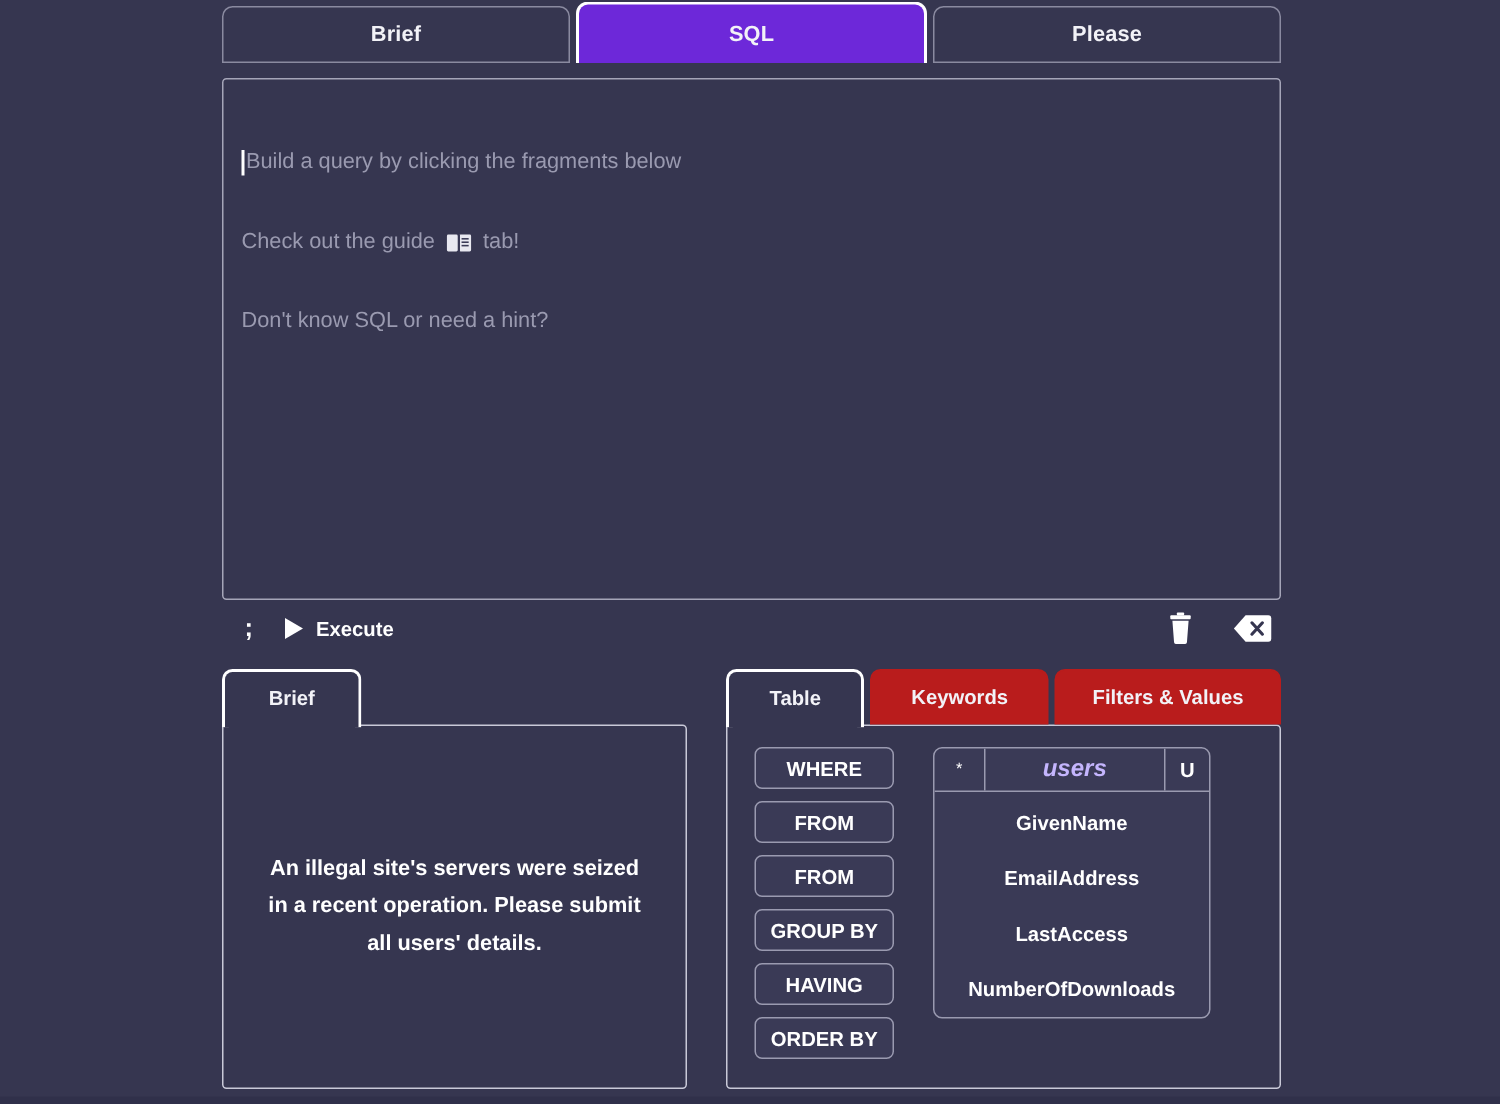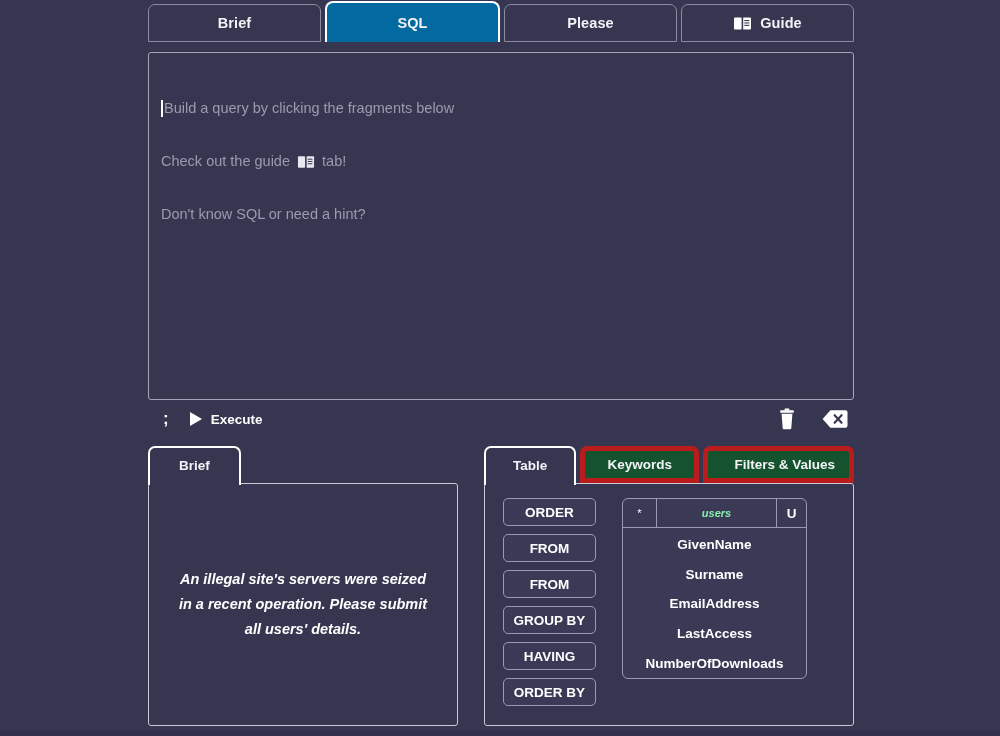--- a/index.html
+++ b/index.html
@@ -55,21 +55,21 @@
     cursor: pointer;
   }
 
   .tab.active {
     border: 2px solid #ffffff;
     border-bottom: none;
     border-radius: 8px 8px 0 0;
     height: 41px;
     margin-top: -3px;
     z-index: 5;
-    background: #0369a1;
+    background: #6d28d9;
     align-items: center;
   }
 
   .tab-icon {
     display: inline-flex;
     align-items: center;
     justify-content: center;
     width: 19px;
     height: 19px;
   }
@@ -204,23 +204,23 @@
 
   .panel-tabrow {
     position: relative;
     height: 37px;
     display: flex;
     gap: 4px;
     z-index: 4;
   }
 
   .panel-tab {
-    border: 5px solid #b91c1c;
+    border: 1px solid #b91c1c;
     border-radius: 7px 7px 0 0;
-    background: #14532d;
+    background: #b91c1c;
     display: flex;
     align-items: center;
     justify-content: center;
     font-size: 13.5px;
     font-weight: bold;
     color: #f2f2f7;
     cursor: pointer;
     padding: 0 14px;
   }
 
@@ -230,36 +230,35 @@
     background: #363650;
     position: relative;
     z-index: 6;
     margin-bottom: -2px;
     padding-bottom: 2px;
   }
 
   .brief-tab { width: 93px; }
   .frag-tab-table { width: 93px; }
   .frag-tab-keywords { width: 120px; }
-  .frag-tab-filters { width: 152px; justify-content: flex-end; }
+  .frag-tab-filters { width: 152px; }
 
   .panel-body {
     position: relative;
     border: 1.5px solid #c9c9d8;
     border-radius: 0 3px 3px 3px;
     background: #363650;
     height: 243px;
   }
 
   .brief-body {
     display: flex;
     align-items: center;
     justify-content: flex-start;
     padding: 12px 28px;
-    font-style: italic;
   }
 
   .brief-text {
     font-size: 14.5px;
     font-weight: bold;
     line-height: 25px;
     text-align: center;
     color: #ffffff;
   }
 
@@ -317,24 +316,24 @@
     font-size: 11px;
     color: #ffffff;
     cursor: pointer;
   }
 
   .th-name {
     flex: 1;
     display: flex;
     align-items: center;
     justify-content: center;
-    font-size: 11px;
+    font-size: 16px;
     font-weight: bold;
     font-style: italic;
-    color: #86efac;
+    color: #c4b5fd;
     cursor: pointer;
   }
 
   .th-u {
     width: 30px;
     border-left: 1px solid #9a9ab0;
     display: flex;
     align-items: center;
     justify-content: center;
     font-size: 13.5px;
@@ -373,33 +372,20 @@
   </div>
 
   <div class="tab active">
     <span>SQL</span>
   </div>
 
   <div class="tab">
     <span>Please</span>
   </div>
 
-  <div class="tab">
-    <span class="tab-icon">
-      <svg width="19" height="19" viewBox="0 0 19 19">
-        <rect x="1" y="3.5" width="7.6" height="12" rx="1" fill="#ffffff"></rect>
-        <rect x="9.6" y="3.5" width="8.4" height="12" rx="1" fill="#ffffff"></rect>
-        <rect x="9" y="3.5" width="1.2" height="12" fill="#3a3a56"></rect>
-        <rect x="11.3" y="6" width="5" height="1.1" fill="#3a3a56"></rect>
-        <rect x="11.3" y="8.4" width="5" height="1.1" fill="#3a3a56"></rect>
-        <rect x="11.3" y="10.8" width="5" height="1.1" fill="#3a3a56"></rect>
-      </svg>
-    </span>
-    <span>Guide</span>
-  </div>
 
 </div>
 
 <div class="editor-panel">
   <div class="editor-line">
     <span class="caret"></span><span>Build a query by clicking the fragments below</span>
   </div>
   <div class="editor-line">
     <span>Check out the guide </span>
     <span class="inline-book">
@@ -465,37 +451,36 @@
       <span>Keywords</span>
     </div>
     <div class="panel-tab frag-tab-filters">
       <span>Filters &amp; Values</span>
     </div>
   </div>
 
   <div class="panel-body frag-body">
 
     <div class="keyword-col">
-      <div class="keyword-btn">ORDER</div>
+      <div class="keyword-btn">WHERE</div>
       <div class="keyword-btn">FROM</div>
       <div class="keyword-btn">FROM</div>
       <div class="keyword-btn">GROUP BY</div>
       <div class="keyword-btn">HAVING</div>
       <div class="keyword-btn">ORDER BY</div>
     </div>
 
     <div class="table-card">
       <div class="table-card-head">
         <div class="th-star">*</div>
         <div class="th-name">users</div>
         <div class="th-u">U</div>
       </div>
       <div class="table-card-cols">
         <div class="col-item">GivenName</div>
-        <div class="col-item">Surname</div>
         <div class="col-item">EmailAddress</div>
         <div class="col-item">LastAccess</div>
         <div class="col-item">NumberOfDownloads</div>
       </div>
     </div>
 
   </div>
 </div>
 
 <div class="bottom-band"></div>

